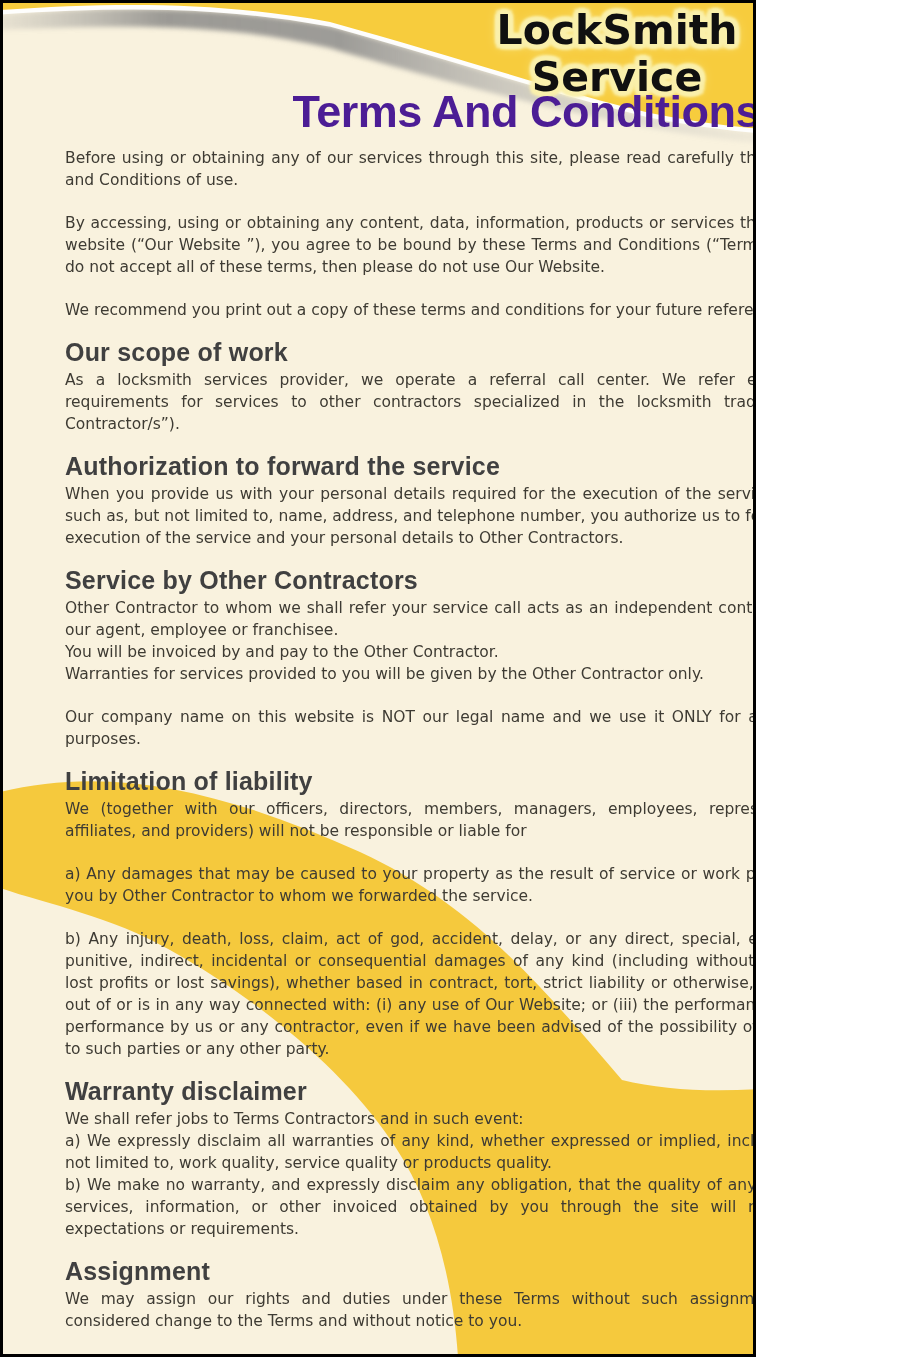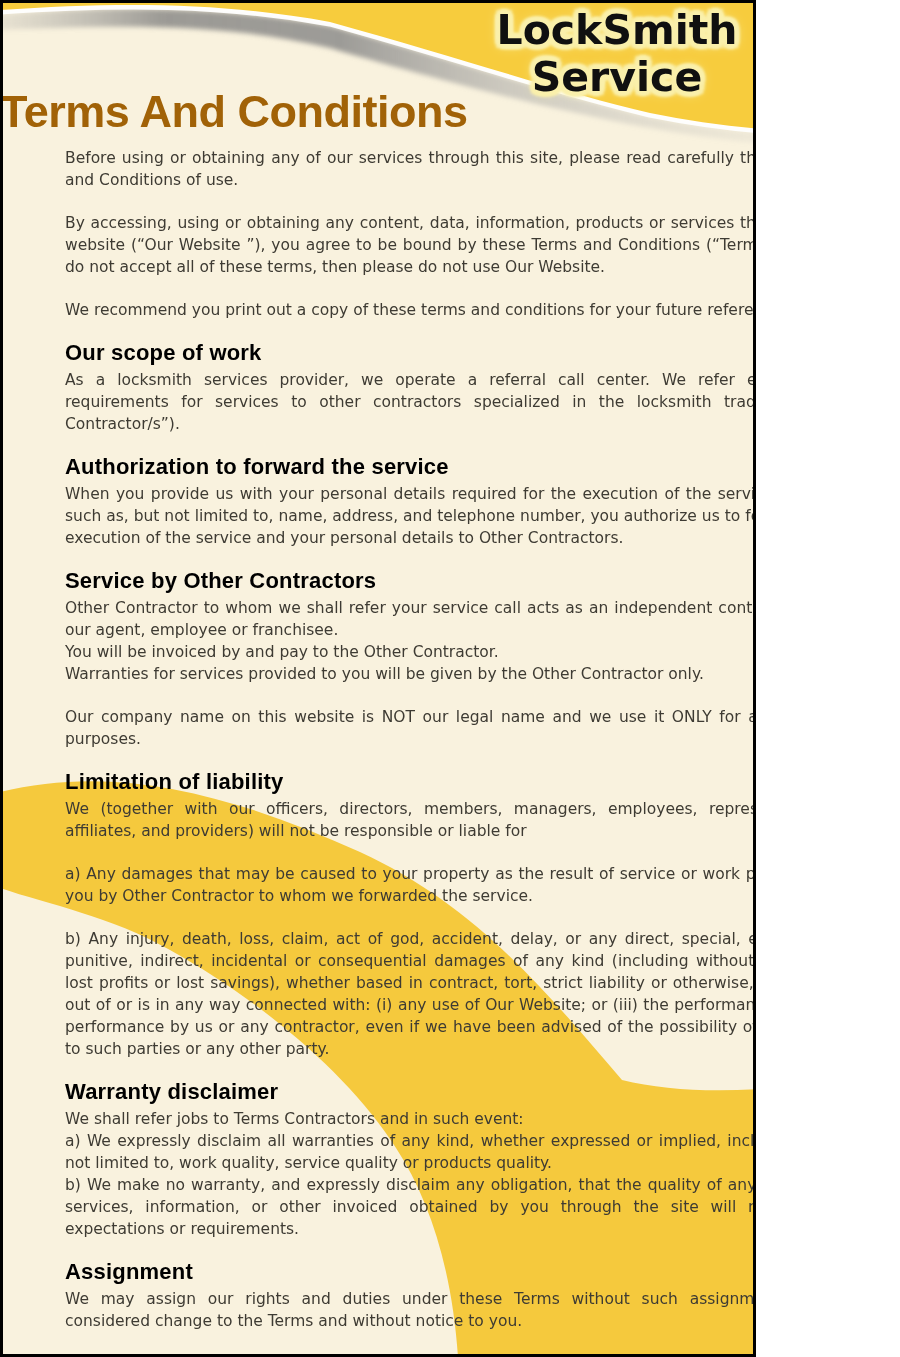--- a/index.html
+++ b/index.html
@@ -44,50 +44,50 @@
       -5px 0 3px #FAF0AC, 5px 0 3px #FAF0AC,
       0 -5px 3px #FAF0AC, 0 5px 3px #FAF0AC;
   }
   .title {
     position: absolute;
     top: 86px;
     left: 0;
     width: 760px;
     margin: 0;
     z-index: 3;
-    text-align: left;
+    text-align: right;
     font-family: "Liberation Sans", sans-serif;
     font-weight: bold;
     font-size: 45px;
     letter-spacing: -0.5px;
-    color: #a16207;
+    color: #4c1d95;
   }
   .content {
     position: absolute;
     top: 147px;
     left: 65px;
     width: 770px;
     z-index: 2;
     color: #3E3B33;
     font-size: 15.5px;
     line-height: 22px;
   }
   .content p {
     margin: 0;
     text-align: justify;
   }
   .content p.gap { margin-top: 21px; }
   .content h2 {
     margin: 18px 0 3px 0;
     font-family: "Liberation Sans", sans-serif;
     font-weight: bold;
-    font-size: 22px;
+    font-size: 25px;
     line-height: 27px;
     letter-spacing: 0.2px;
-    color: #000000;
+    color: #404040;
     text-align: left;
   }
 </style>
 </head>
 <body>
 
 <div class="page">
 
   <svg class="bg" width="900" height="1357" viewBox="0 0 900 1357" aria-hidden="true">
     <defs>

